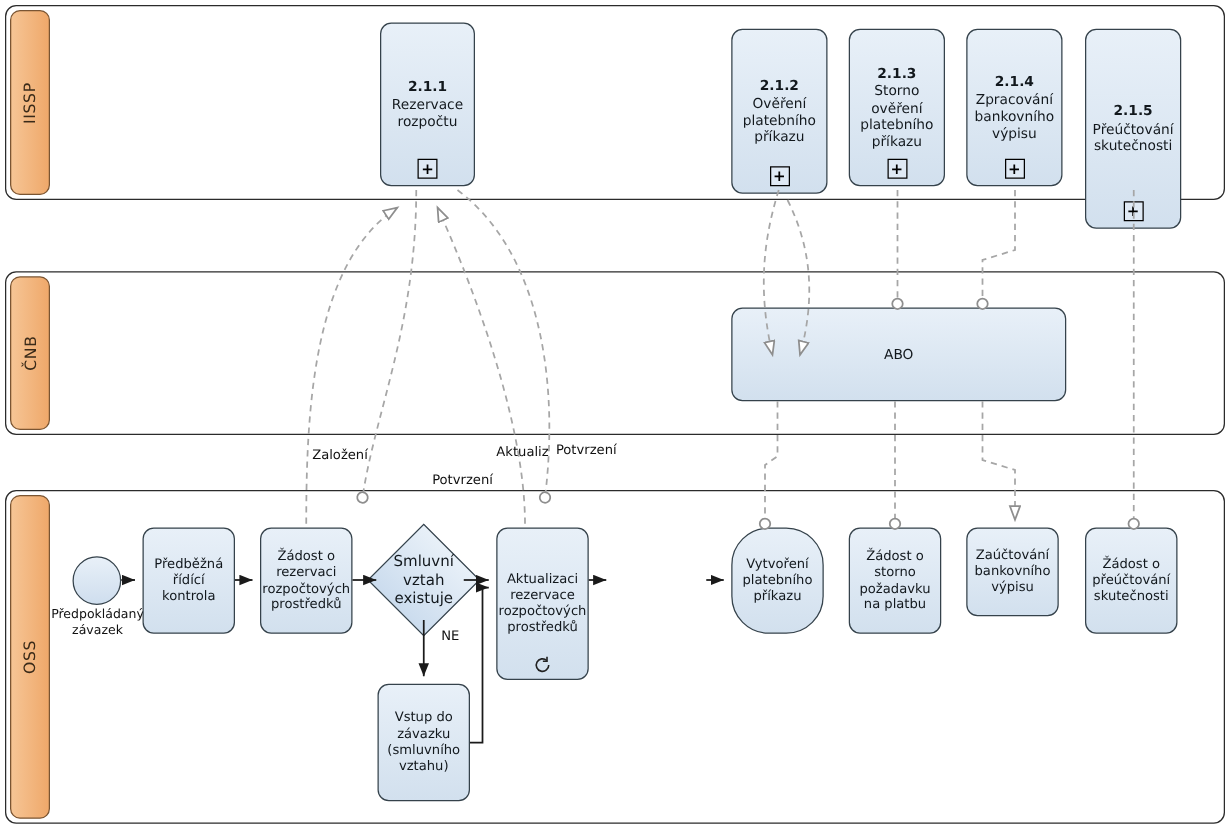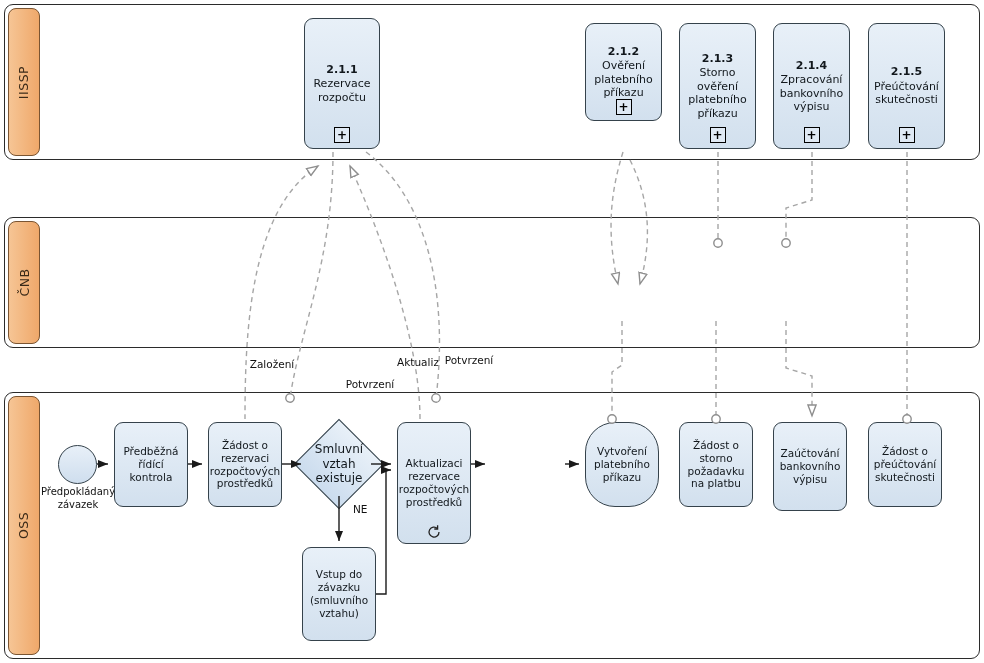--- a/index.html
+++ b/index.html
@@ -53,21 +53,21 @@
     <span>IISSP</span>
   </div>
 
   <div class="task big" style="left:304px;top:18px;width:76px;height:131px;">
     <div class="num">2.1.1</div>
     <div class="txt">Rezervace
 rozpočtu</div>
     <div class="subproc">+</div>
   </div>
 
-  <div class="task big" style="left:585px;top:23px;width:77px;height:98px;">
+  <div class="task big" style="left:585px;top:23px;width:77px;height:132px;">
     <div class="num">2.1.2</div>
     <div class="txt">Ověření
 platebního
 příkazu</div>
     <div class="subproc">+</div>
   </div>
 
   <div class="task big" style="left:679px;top:23px;width:77px;height:126px;">
     <div class="num">2.1.3</div>
     <div class="txt">Storno
@@ -78,32 +78,35 @@
   </div>
 
   <div class="task big" style="left:773px;top:23px;width:77px;height:126px;">
     <div class="num">2.1.4</div>
     <div class="txt">Zpracování
 bankovního
 výpisu</div>
     <div class="subproc">+</div>
   </div>
 
-  <div class="task big" style="left:868px;top:23px;width:77px;height:126px;">
+  <div class="task big" style="left:868px;top:23px;width:77px;height:160px;">
     <div class="num">2.1.5</div>
     <div class="txt">Přeúčtování
 skutečnosti</div>
     <div class="subproc">+</div>
   </div>
 
   <div class="pool" style="left:4px;top:217px;width:976px;height:131px;"></div>
   <div class="lane-label" style="left:8px;top:221px;width:32px;height:123px;">
     <span>ČNB</span>
   </div>
 
+  <div class="task big" style="left:585px;top:246px;width:268px;height:75px;">
+    <div class="txt">ABO</div>
+  </div>
 
   <div class="pool" style="left:4px;top:392px;width:976px;height:267px;"></div>
   <div class="lane-label" style="left:8px;top:396px;width:32px;height:259px;">
     <span>OSS</span>
   </div>
 
   <div class="startev" style="left:58px;top:445px;width:39px;height:39px;"></div>
   <div class="evlabel" style="left:78px;top:486px;width:120px;">Předpokládaný
 závazek</div>
 
@@ -149,21 +152,21 @@
 příkazu</div>
   </div>
 
   <div class="task" style="left:679px;top:422px;width:74px;height:85px;">
     <div class="txt">Žádost o
 storno
 požadavku
 na platbu</div>
   </div>
 
-  <div class="task" style="left:773px;top:422px;width:74px;height:89px;">
+  <div class="task" style="left:773px;top:422px;width:74px;height:71px;">
     <div class="txt">Zaúčtování
 bankovního
 výpisu</div>
   </div>
 
   <div class="task" style="left:868px;top:422px;width:74px;height:85px;">
     <div class="txt">Žádost o
 přeúčtování
 skutečnosti</div>
   </div>

